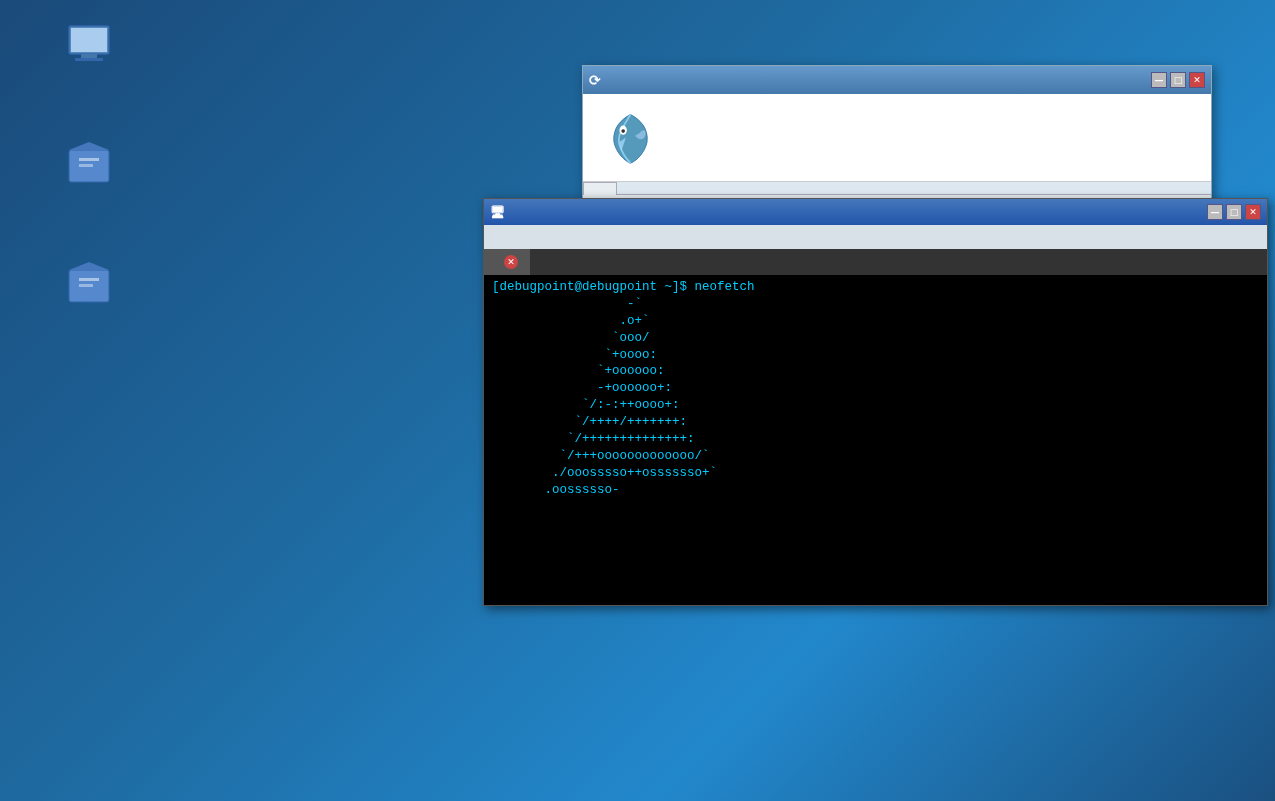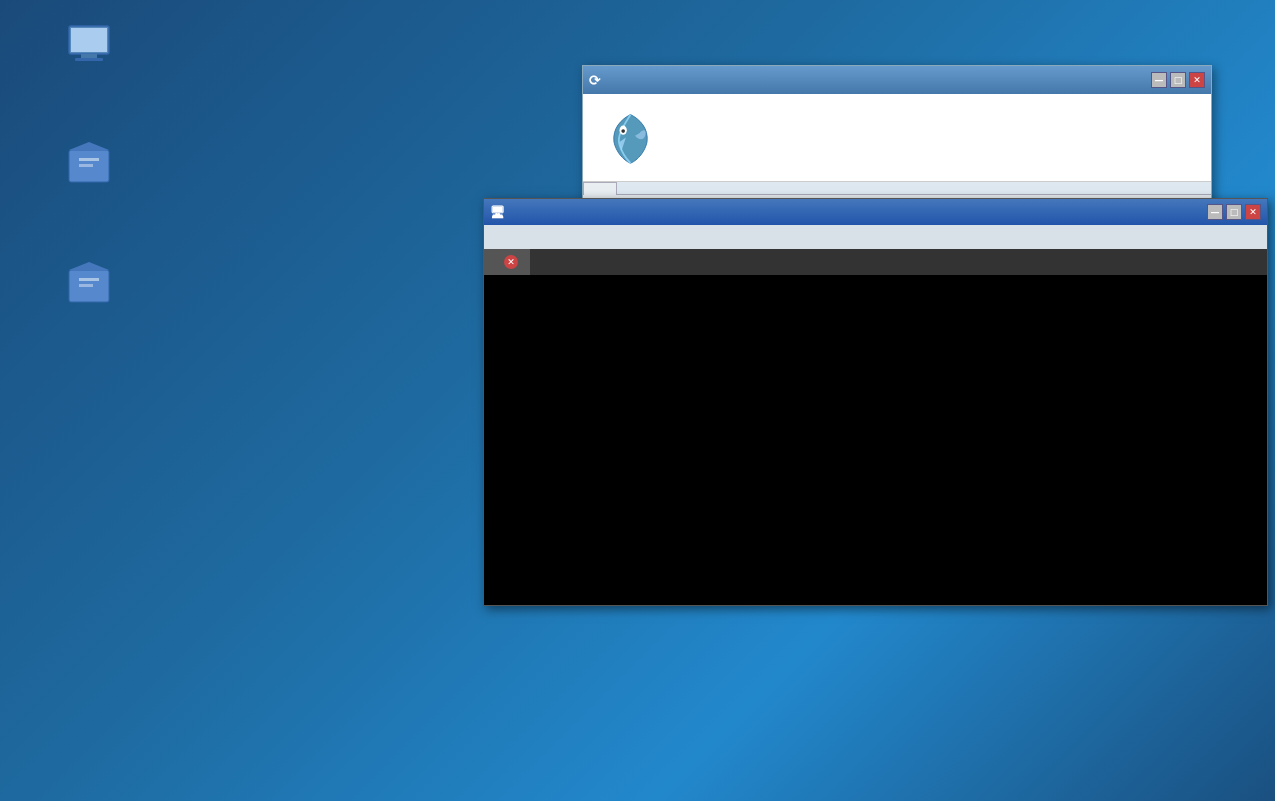--- a/index.html
+++ b/index.html
@@ -318,13 +318,30 @@
       <span class="terminal-menu-item"></span>
       <span class="terminal-menu-item"></span>
       <span class="terminal-menu-item"></span>
     </div>
     <div class="terminal-tab-bar">
       <div class="terminal-tab">
         <span></span>
         <div class="tab-close">✕</div>
       </div>
     </div>
+    <div style="display:flex; flex:1; overflow:hidden;">
+      <div class="terminal-body">
+        <div class="terminal-text"><span class="term-cyan">[debugpoint@debugpoint ~]$ neofetch
+                  -`
+                 .o+`
+                `ooo/
+               `+oooo:
+              `+oooooo:
+              -+oooooo+:
+            `/:-:++oooo+:
+           `/++++/+++++++:
+          `/++++++++++++++:
+         `/+++ooooooooooooo/`
+        ./ooosssso++osssssso+`
+       .oossssso-</span></div>
+        </div>
+      </div>
     </div>
   </div>
 </body></html>

